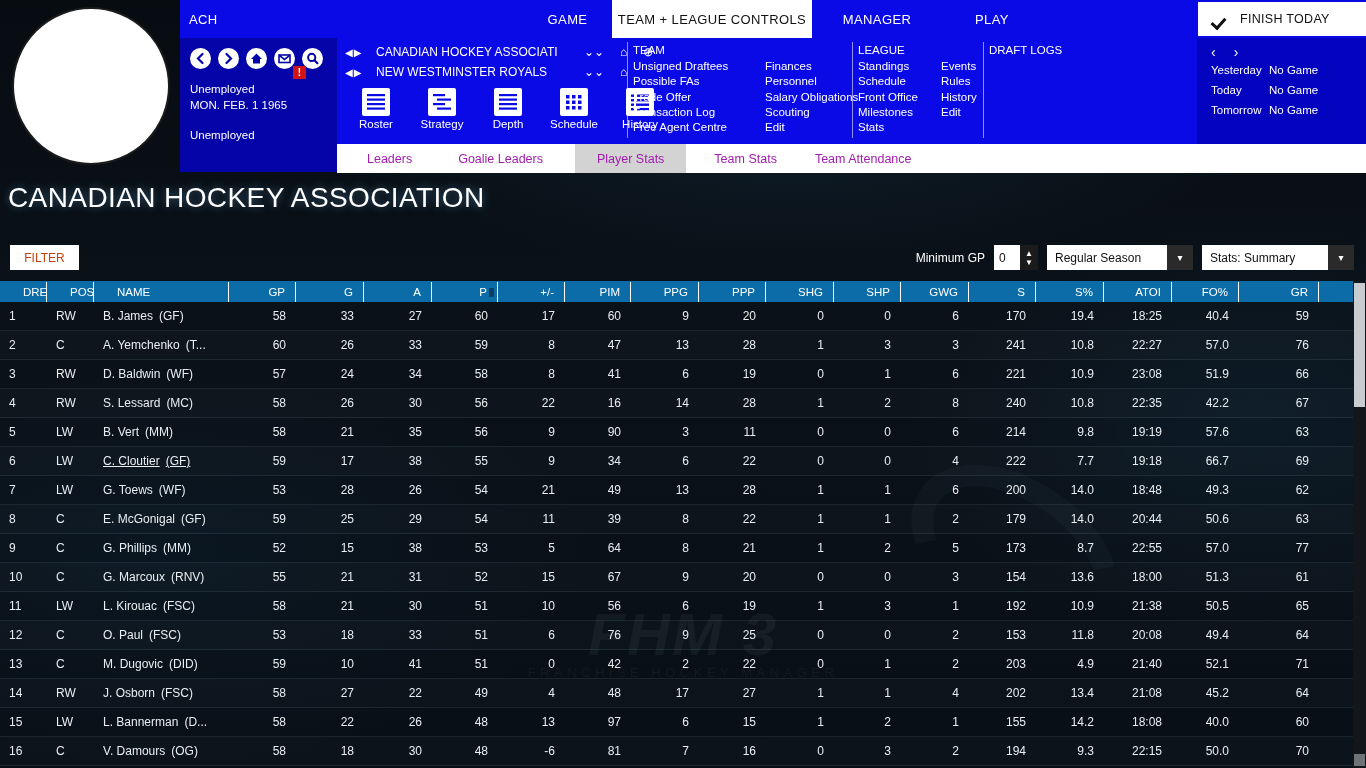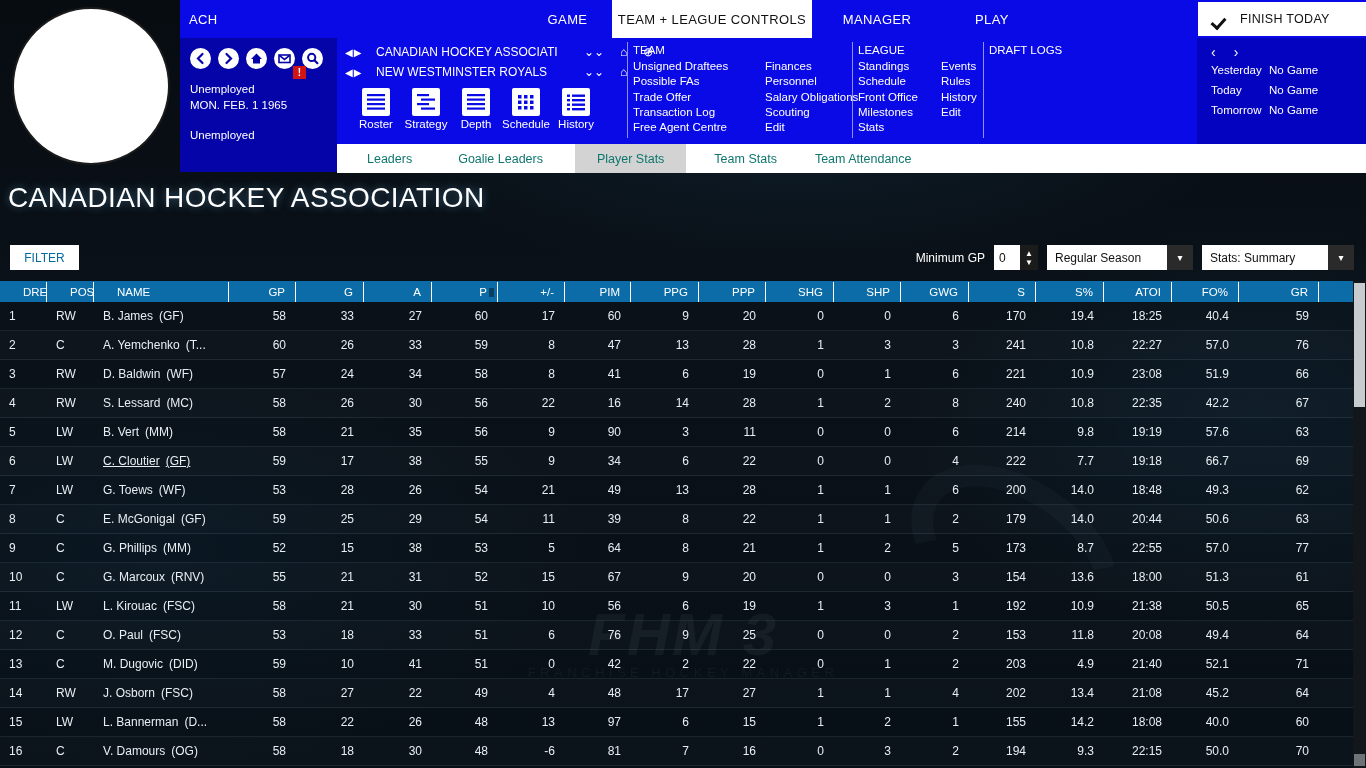--- a/index.html
+++ b/index.html
@@ -89,21 +89,21 @@
     display: flex; align-items: center; height: 20px; padding-left: 8px;
     color: #fff; font-size: 12px;
   }
   .selector-row.r1 { margin-top: 4px; }
   .arrows { font-size: 10px; letter-spacing: 1px; margin-right: 7px; width: 24px; }
   .sel-name { width: 200px; white-space: nowrap; overflow: hidden; }
   .sel-ico { margin-left: 6px; font-size: 12px; }
   .navrow-icons { display: flex; gap: 10px; margin-left: 2px; }
 
   .bigicons {
-    display: flex; gap: 0; margin-top: 6px; padding-left: 14px;
+    display: flex; gap: 16px; margin-top: 6px; padding-left: 14px;
   }
   .bigicon {
     width: 50px; text-align: center; color: #fff;
   }
   .bigicon .glyph {
     width: 28px; height: 28px; margin: 0 auto 2px; background: #fff;
     border-radius: 2px; position: relative;
   }
   .bigicon .lbl { font-size: 11.5px; }
 
@@ -130,35 +130,35 @@
   .rp-row { display: flex; color: #fff; font-size: 11.5px; line-height: 20px; padding-left: 14px; }
   .rp-row .d { width: 58px; }
 
   
   .subtabs {
     position: absolute; left: 337px; top: 144px; width: 1029px; height: 29px;
     background: #fff; display: flex; align-items: stretch;
   }
   .subtab {
     display: flex; align-items: center; justify-content: center;
-    color: #0f766e; font-size: 12.5px; padding: 0 14px; cursor: pointer;
+    color: #a21caf; font-size: 12.5px; padding: 0 14px; cursor: pointer;
   }
   .subtab.active { background: #d3d3d3; }
 
   
   .page-title {
     position: absolute; left: 8px; top: 182px;
     color: #fff; font-size: 28px; letter-spacing: .4px; font-weight: 400;
     text-shadow: 0 0 9px rgba(120,200,255,.45);
   }
 
   
   .filter-btn {
     position: absolute; left: 10px; top: 245px; width: 69px; height: 25px;
-    background: #fff; color: #0369a1; font-size: 12px;
+    background: #fff; color: #c2410c; font-size: 12px;
     display: flex; align-items: center; justify-content: center; cursor: pointer;
   }
   .ctrl-bar {
     position: absolute; right: 12px; top: 244px; height: 27px;
     display: flex; align-items: center; gap: 0;
   }
   .min-gp-lbl { color: #fff; font-size: 12px; margin-right: 9px; }
   .spin-wrap { display: flex; height: 25px; }
   .spin-input {
     width: 26px; background: #fff; color: #111; font-size: 12px;

